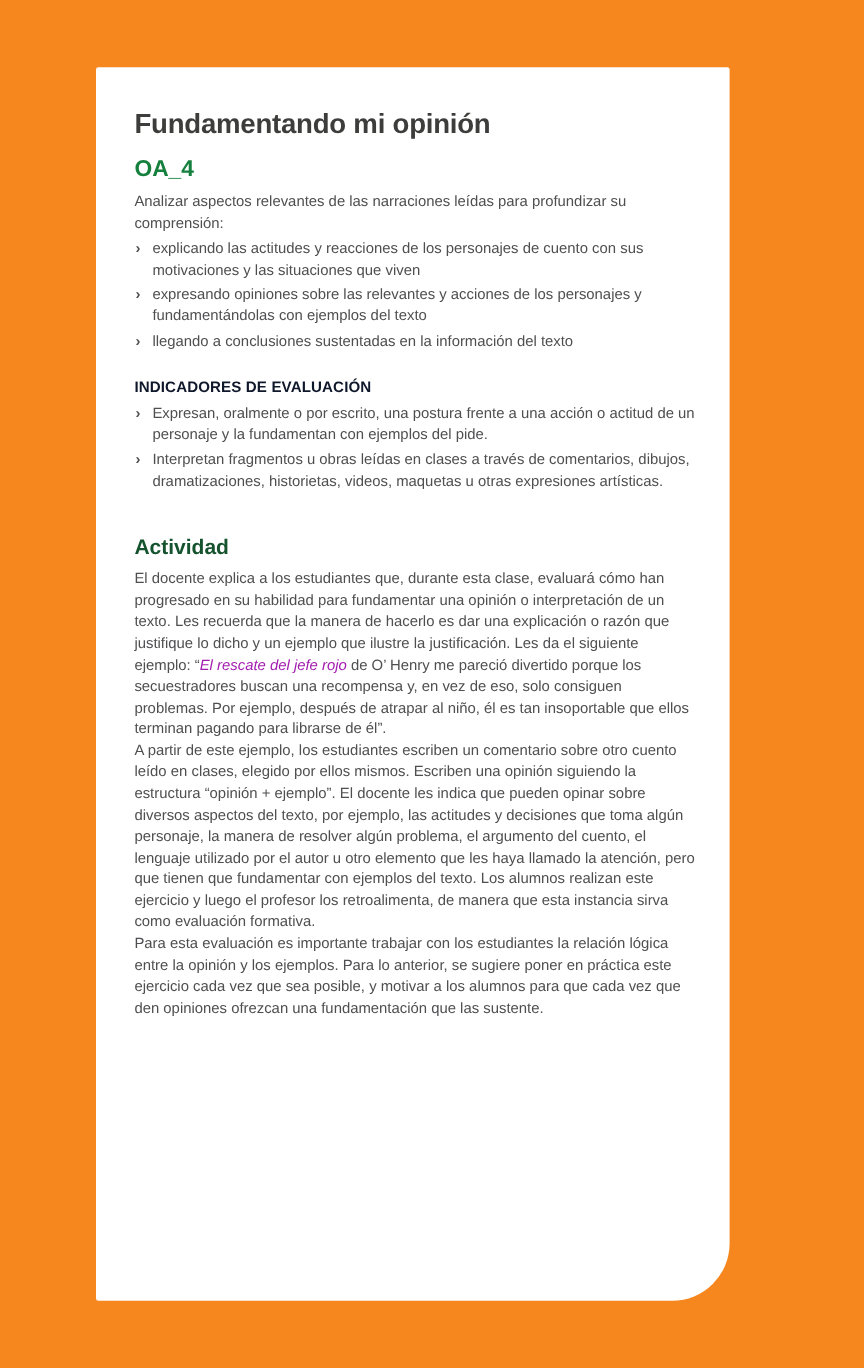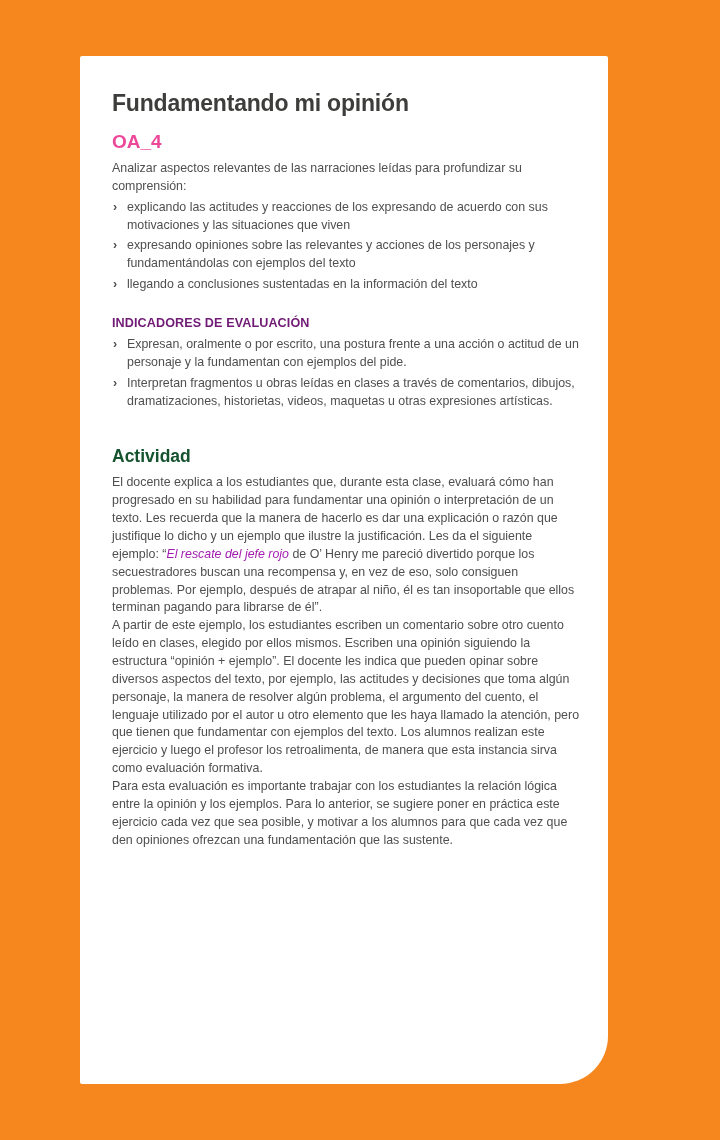--- a/index.html
+++ b/index.html
@@ -23,21 +23,21 @@
   h1.page-title {
     font-size: 23px;
     font-weight: bold;
     color: #3D3D3C;
     letter-spacing: -0.2px;
     margin-bottom: 14px;
   }
   h2.oa-heading {
     font-size: 19px;
     font-weight: bold;
-    color: #ec4899;
+    color: #15803d;
     margin-bottom: 7px;
   }
   .body-text {
     font-size: 12.4px;
     line-height: 1.44;
     color: #4F4F51;
   }
   p.intro { margin-bottom: 3px; }
   ul.bullets {
     list-style: none;
@@ -51,21 +51,21 @@
   ul.bullets li .mk {
     position: absolute;
     left: 1px;
     top: 0;
     color: #4F4F51;
     font-weight: bold;
   }
   h3.ind-heading {
     font-size: 12.6px;
     font-weight: bold;
-    color: #701a75;
+    color: #0f172a;
     margin-top: 22px;
     margin-bottom: 6px;
     letter-spacing: 0.1px;
   }
   h2.activity-heading {
     font-size: 17.5px;
     font-weight: bold;
     color: #14532d;
     margin-top: 36px;
     margin-bottom: 7px;
@@ -82,21 +82,21 @@
 <div class="card">
 
   <h1 class="page-title">Fundamentando mi opinión</h1>
 
   <h2 class="oa-heading">OA_4</h2>
 
   <p class="body-text intro">Analizar aspectos relevantes de las narraciones leídas para profundizar su comprensión:</p>
 
   <ul class="bullets body-text">
     <li>
-      <span class="mk">›</span><span>explicando las actitudes y reacciones de los expresando de acuerdo con sus motivaciones y las situaciones que viven</span>
+      <span class="mk">›</span><span>explicando las actitudes y reacciones de los personajes de cuento con sus motivaciones y las situaciones que viven</span>
     </li>
     <li>
       <span class="mk">›</span><span>expresando opiniones sobre las relevantes y acciones de los personajes y fundamentándolas con ejemplos del texto</span>
     </li>
     <li>
       <span class="mk">›</span><span>llegando a conclusiones sustentadas en la información del texto</span>
     </li>
   </ul>
 
   <h3 class="ind-heading">INDICADORES DE EVALUACIÓN</h3>

